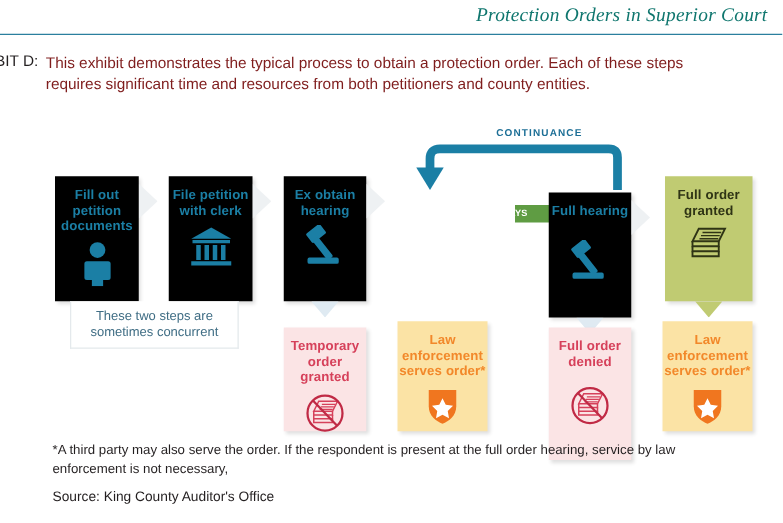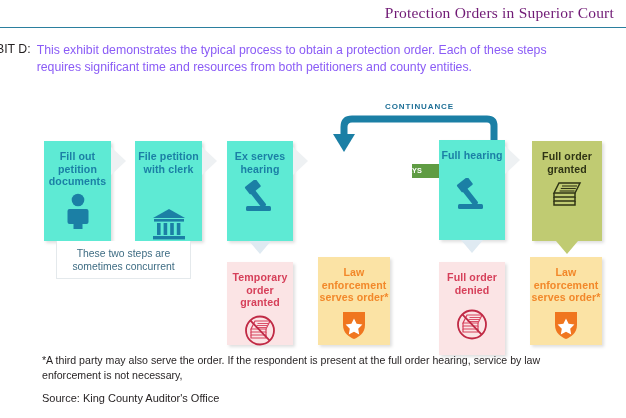--- a/index.html
+++ b/index.html
@@ -7,52 +7,52 @@
     width:626px;height:418px;overflow:hidden;background:#ffffff;
     font-family:"Liberation Sans", sans-serif;
     -webkit-font-smoothing:antialiased;
   }
   .page{position:relative;width:626px;height:418px;}
 
   
   .header-title{
     position:absolute;right:12px;top:4px;
     font-family:"Liberation Serif", serif;
-    font-size:15.5px;color:#701a75;letter-spacing:.2px;white-space:nowrap;
+    font-size:15.5px;color:#0f766e;letter-spacing:.2px;white-space:nowrap;font-style:italic;
   }
   .header-rule{
     position:absolute;left:0;right:0;top:27px;height:1px;background:#2b7f9e;
   }
 
   
   .intro{position:absolute;left:-4px;top:42px;width:610px;display:flex;}
   .intro-label{
     font-size:12.3px;color:#231f20;white-space:nowrap;padding-right:6px;
   }
   .intro-text{
-    font-size:12.3px;color:#8b5cf6;line-height:16.5px;width:520px;
+    font-size:12.3px;color:#7f1d1d;line-height:16.5px;width:520px;
   }
 
   
   .flow{position:absolute;left:0;top:100px;width:626px;height:255px;}
 
   .node{
     position:absolute;box-sizing:border-box;
     display:flex;flex-direction:column;align-items:center;
     padding-top:9px;
     box-shadow:2px 2px 3px rgba(0,0,0,.13);
   }
   .node .label{
     font-size:10.6px;font-weight:bold;line-height:12.6px;text-align:center;
     letter-spacing:.1px;
   }
   .node .ico{margin-top:5px;line-height:0;}
 
   
-  .n-blue  {background:#5eead4;}
+  .n-blue  {background:#000000;}
   .n-blue  .label{color:#1b7fa5;}
   .n-green {background:#c0cb72;}
   .n-green .label{color:#2f3415;}
   .n-pink  {background:#fbe4e5;}
   .n-pink  .label{color:#d6405a;}
   .n-yellow{background:#fbe3a5;}
   .n-yellow .label{color:#f2882a;}
 
   
   .tab-right{
@@ -125,76 +125,76 @@
     <div class="intro-label">BIT D:</div>
     <div class="intro-text">This exhibit demonstrates the typical process to obtain a protection order. Each of these steps requires significant time and resources from both petitioners and county entities.</div>
   </div>
 
   <div class="flow">
 
     <svg width="200" height="50" style="position:absolute;left:322px;top:8px;">
       <path d="M172,44 L172,18 Q172,11 165,11 L30,11 Q22,11 22,19 L22,28" fill="none" stroke="#1b7fa5" stroke-width="7"></path>
       <path d="M22,44 L11,26 L33,26 Z" fill="#1b7fa5"></path>
     </svg>
-    <div class="cont-label" style="left:385px;top:2px;">CONTINUANCE</div>
+    <div class="cont-label" style="left:397px;top:2px;">CONTINUANCE</div>
 
     <div class="node n-blue" style="left:44px;top:41px;width:67px;height:100px;">
       <div class="label">Fill out petition documents</div>
       <div class="ico">
         <svg width="30" height="36" viewBox="0 0 30 36">
           <circle cx="15" cy="7" r="6.3" fill="#1b7fa5"></circle>
           <path d="M6.5,16 h17 a2,2 0 0 1 2,2 v11 a2,2 0 0 1 -2,2 h-4 v5 h-9 v-5 h-4 a2,2 0 0 1 -2,-2 v-11 a2,2 0 0 1 2,-2 z" fill="#1b7fa5"></path>
         </svg>
       </div>
       <div class="tab-right"></div>
     </div>
 
-    <div class="node n-blue" style="left:135px;top:41px;width:67px;height:100px;justify-content:space-between;">
+    <div class="node n-blue" style="left:135px;top:41px;width:67px;height:100px;">
       <div class="label">File petition with clerk</div>
       <div class="ico">
         <svg width="36" height="34" viewBox="0 0 36 34">
           <path d="M18,2 L34,11 L2,11 Z" fill="#1b7fa5"></path>
           <rect x="3" y="12" width="30" height="2.6" fill="#1b7fa5"></rect>
           <rect x="6" y="16" width="3.6" height="12" fill="#1b7fa5"></rect>
           <rect x="12.6" y="16" width="3.6" height="12" fill="#1b7fa5"></rect>
           <rect x="19.2" y="16" width="3.6" height="12" fill="#1b7fa5"></rect>
           <rect x="25.8" y="16" width="3.6" height="12" fill="#1b7fa5"></rect>
           <rect x="2" y="29" width="32" height="3.4" fill="#1b7fa5"></rect>
         </svg>
       </div>
       <div class="tab-right"></div>
     </div>
 
     <div class="note-box" style="left:56px;top:141px;width:135px;height:38px;justify-content:flex-end;">
       <span>These two steps are sometimes concurrent</span>
     </div>
 
     <div class="node n-blue" style="left:227px;top:41px;width:66px;height:100px;">
-      <div class="label">Ex serves hearing</div>
+      <div class="label">Ex obtain hearing</div>
       <div class="ico">
         <svg width="40" height="34" viewBox="0 0 40 34">
           <g fill="#1b7fa5">
             <rect x="6" y="2" width="14" height="9.5" rx="1.4" transform="rotate(-38 13 7)"></rect>
             <rect x="15.5" y="9" width="5.6" height="20" rx="1.4" transform="rotate(-38 18 19)"></rect>
             <rect x="6" y="26" width="25" height="5" rx="1.5"></rect>
           </g>
         </svg>
       </div>
       <div class="tab-right"></div>
       <div class="tab-down t-blue"></div>
     </div>
 
 
     <div class="days-arrow" style="left:388px;top:60px;">
       <div class="days-shaft"></div>
         <div class="days-head"></div>
       <div class="days-text">14 DAYS</div>
     </div>
 
-    <div class="node n-blue" style="left:439px;top:40px;width:66px;height:100px;">
+    <div class="node n-blue" style="left:439px;top:54px;width:66px;height:100px;">
       <div class="label">Full hearing</div>
       <div class="ico" style="margin-top:16px;">
         <svg width="40" height="34" viewBox="0 0 40 34">
           <g fill="#1b7fa5">
             <rect x="6" y="2" width="14" height="9.5" rx="1.4" transform="rotate(-38 13 7)"></rect>
             <rect x="15.5" y="9" width="5.6" height="20" rx="1.4" transform="rotate(-38 18 19)"></rect>
             <rect x="6" y="26" width="25" height="5" rx="1.5"></rect>
           </g>
         </svg>
       </div>
@@ -246,21 +246,21 @@
     <div class="node n-yellow" style="left:318px;top:157px;width:72px;height:88px;">
       <div class="label">Law enforcement serves order*</div>
       <div class="ico">
         <svg width="30" height="32" viewBox="0 0 30 32">
           <path d="M4,3 h22 a0,0 0 0 1 0,0 v13 c0,8 -6,12 -11,14 C10,28 4,24 4,16 Z" fill="#f0761f"></path>
           <path d="M15,9.5 l2.6,5.3 5.8,.8 -4.2,4.1 1,5.8 -5.2,-2.7 -5.2,2.7 1,-5.8 -4.2,-4.1 5.8,-.8 Z" fill="#ffffff"></path>
         </svg>
       </div>
     </div>
 
-    <div class="node n-pink" style="left:439px;top:162px;width:66px;height:93px;">
+    <div class="node n-pink" style="left:439px;top:162px;width:66px;height:106px;">
       <div class="label">Full order denied</div>
       <div class="ico" style="margin-top:12px;">
         <svg width="36" height="34" viewBox="0 0 36 34">
           <g fill="none" stroke="#d6405a" stroke-width="1.2">
             <path d="M13,7 L28,7 L24,15 L9,15 Z"></path>
             <path d="M9,15 L9,18 L24,18 L24,15"></path>
             <path d="M9,18 L9,21 L24,21 L24,18"></path>
             <path d="M9,21 L9,24 L24,24 L24,21"></path>
           </g>
           <g stroke="#d6405a" stroke-width=".9">

